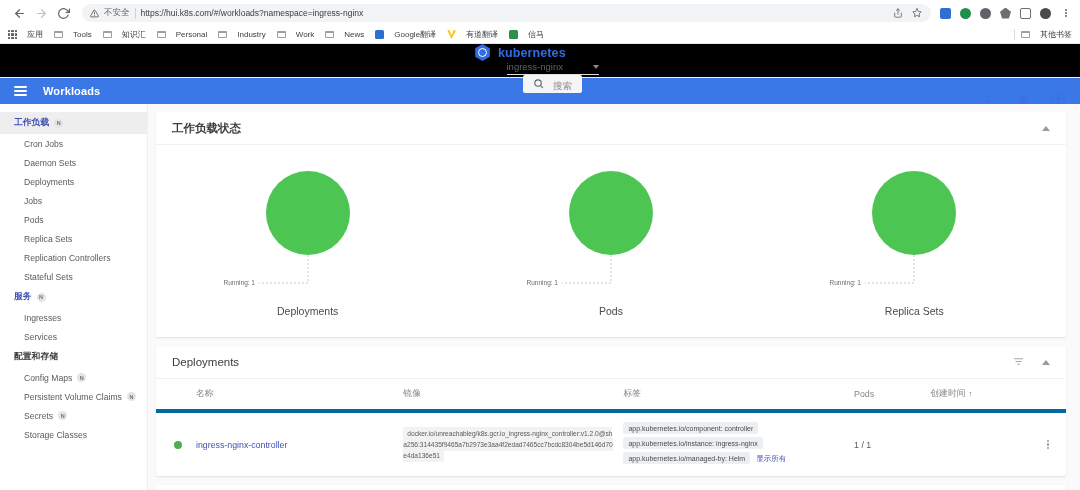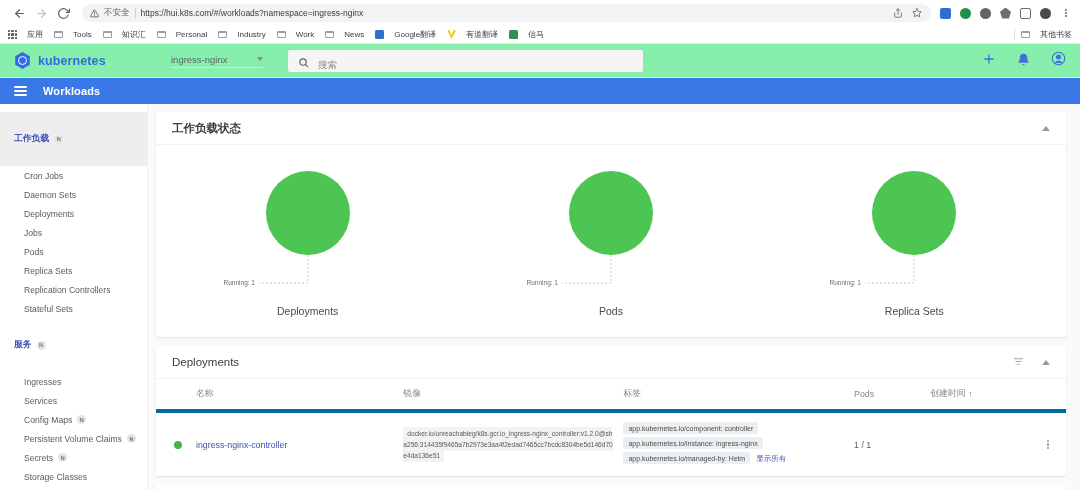--- a/index.html
+++ b/index.html
@@ -50,22 +50,22 @@
     width:9px; height:9px; display:grid; grid-template-columns:repeat(3,1fr);
     grid-template-rows:repeat(3,1fr); gap:1px; flex:none;
   }
   .bm-grid i { background:#5f6368; border-radius:.5px; }
   .bm-fav { width:9px; height:9px; border-radius:1.5px; flex:none; }
   .bm-right { margin-left:auto; display:flex; align-items:center; gap:6px; }
   .bm-divider { width:1px; height:11px; background:#dadce0; }
 
   
   .k8s-header {
-    height:34px; background:#86efac; display:flex; align-items:center;
-    padding:0 14px; border-bottom:1px solid #ededed;
+    height:34px; background:#000000; display:flex; align-items:center;
+    padding:0 14px; border-bottom:1px solid #ededed;flex-direction:column;
   }
   .logo-wrap { display:flex; align-items:center; gap:7px; width:132px; }
   .k8s-logo {
     width:17px; height:17px; background:#326ce5; flex:none;
     clip-path: polygon(50% 0%, 93% 25%, 93% 75%, 50% 100%, 7% 75%, 7% 25%);
     display:flex; align-items:center; justify-content:center;
   }
   .k8s-logo span {
     width:9px; height:9px; border:1.2px solid #fff; border-radius:50%;
     display:block;
@@ -99,21 +99,21 @@
 
   
   .body-wrap { display:flex; height:404px; }
 
   
   .sidebar {
     width:148px; flex:none; background:#fff; padding-top:8px;
     font-size:8.5px; overflow:hidden; border-right:1px solid #f0f0f0;
   }
   .nav-group-hdr {
-    display:flex; align-items:center; gap:5px; padding:21px 14px;
+    display:flex; align-items:center; gap:5px; padding:5px 14px;
     color:#3f51b5; font-weight:700; font-size:8.8px;
   }
   .nav-group-hdr.plain { color:#3c3c3c; }
   .nav-group-hdr.active { background:#eeeeee; }
   .nav-item {
     display:flex; align-items:center; gap:5px; padding:4.5px 14px 4.5px 24px;
     color:#5a5a5a; font-size:8.6px; white-space:nowrap;
   }
   .badge-n {
     width:9px; height:9px; border-radius:50%; background:#e4e4e4; color:#757575;
@@ -411,20 +411,23 @@
       <span>服务</span>
       <span class="badge-n">N</span>
     </div>
     <div class="nav-item">
         <span>Ingresses</span>
       </div>
     <div class="nav-item">
         <span>Services</span>
       </div>
 
+    <div class="nav-group-hdr plain">
+      <span>配置和存储</span>
+    </div>
     <div class="nav-item">
       <span>Config Maps</span>
       <span class="badge-n">N</span>
     </div>
     <div class="nav-item">
       <span>Persistent Volume Claims</span>
       <span class="badge-n">N</span>
     </div>
     <div class="nav-item">
       <span>Secrets</span>

